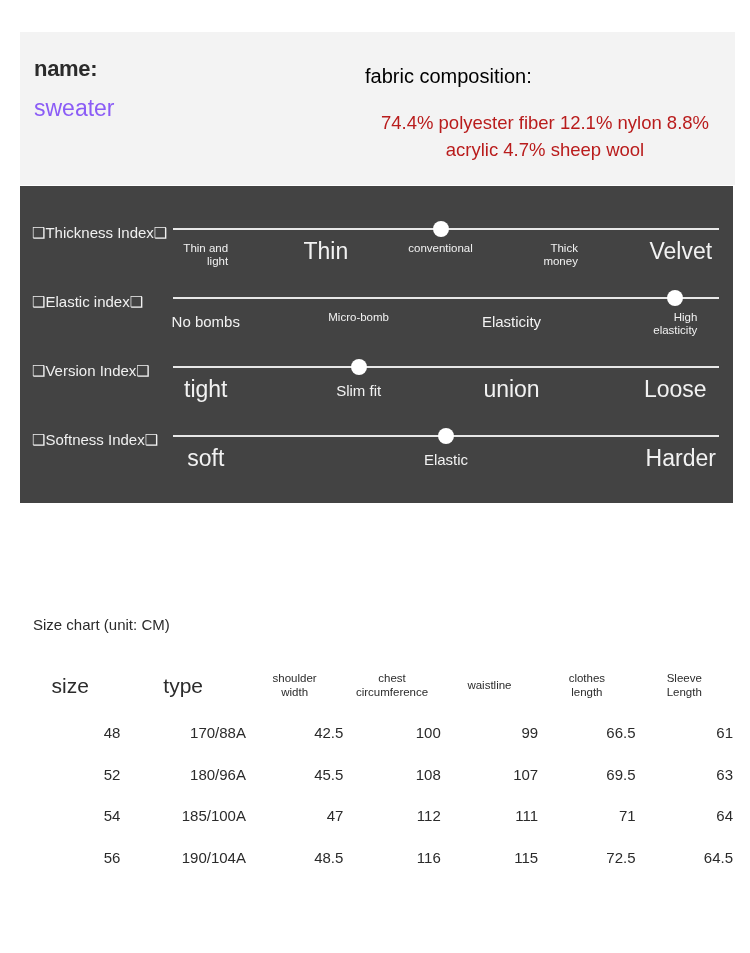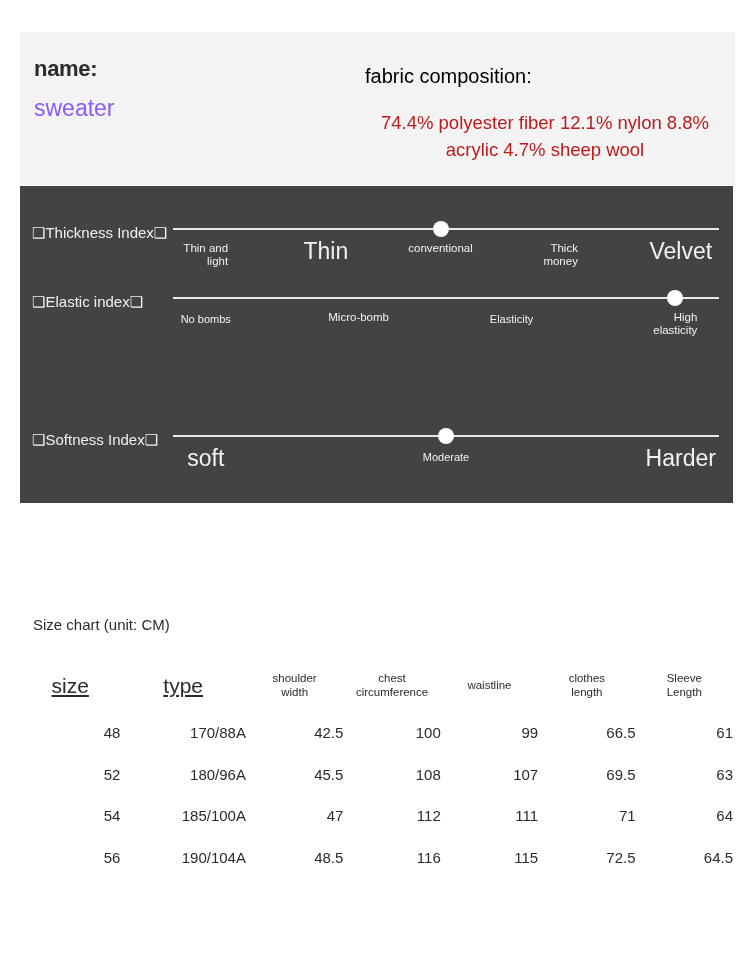--- a/index.html
+++ b/index.html
@@ -129,21 +129,21 @@
   .tick {
     position: absolute;
     top: 0;
     transform: translateX(-50%);
     text-align: right;
     color: #f2f2f2;
     line-height: 1.15;
     white-space: pre-line;
   }
   .tick.sz-lg { font-size: 23px; top: 2px; }
-  .tick.sz-md { font-size: 11px; top: 8px; }
+  .tick.sz-md { font-size: 15px; top: 8px; }
   .tick.sz-sm { font-size: 11.5px; top: 6px; }
 
   
   .size-chart-title {
     position: absolute;
     left: 33px;
     top: 616px;
     font-size: 15px;
     color: #2b2b2b;
   }
@@ -160,21 +160,21 @@
     color: #2b2b2b;
     font-weight: normal;
     padding: 0;
   }
   .size-table thead th {
     height: 52px;
     vertical-align: middle;
     line-height: 1.2;
     white-space: pre-line;
   }
-  .size-table thead th.hdr-lg { font-size: 21px; text-decoration: underline; }
+  .size-table thead th.hdr-lg { font-size: 21px; }
   .size-table thead th.hdr-sm { font-size: 11.5px; }
   .size-table tbody td {
     height: 41.5px;
     font-size: 15px;
     vertical-align: middle;
     text-align: right;
   }
   .col-size  { width: 100px; }
   .col-type  { width: 125px; }
   .col-rest  { width: 97px; }
@@ -218,28 +218,41 @@
         <div class="slider-handle" style="left: 92%;"></div>
         <div class="slider-ticks">
           <div class="tick sz-md" style="left: 6%;">No bombs</div>
           <div class="tick sz-sm" style="left: 34%;">Micro-bomb</div>
           <div class="tick sz-md" style="left: 62%;">Elasticity</div>
           <div class="tick sz-sm" style="left: 92%;">High
 elasticity</div>
         </div>
       </div>
     </div>
+    <div class="index-row r2">
+      <div class="index-label">❑Version Index❑</div>
+      <div class="slider-area">
+        <div class="slider-track"></div>
+        <div class="slider-handle" style="left: 34%;"></div>
+        <div class="slider-ticks">
+          <div class="tick sz-lg" style="left: 6%;">tight</div>
+          <div class="tick sz-md" style="left: 34%;">Slim fit</div>
+          <div class="tick sz-lg" style="left: 62%;">union</div>
+          <div class="tick sz-lg" style="left: 92%;">Loose</div>
+        </div>
+      </div>
+    </div>
     <div class="index-row r3">
       <div class="index-label">❑Softness Index❑</div>
       <div class="slider-area">
         <div class="slider-track"></div>
         <div class="slider-handle" style="left: 50%;"></div>
         <div class="slider-ticks">
           <div class="tick sz-lg" style="left: 6%;">soft</div>
-          <div class="tick sz-md" style="left: 50%;">Moderate</div>
+          <div class="tick sz-md" style="left: 50%;">Elastic</div>
           <div class="tick sz-lg" style="left: 93%;">Harder</div>
         </div>
       </div>
     </div>
   </div>
 
 <div class="size-chart-title">Size chart (unit: CM)</div>
 
 <table class="size-table">
   <colgroup>

